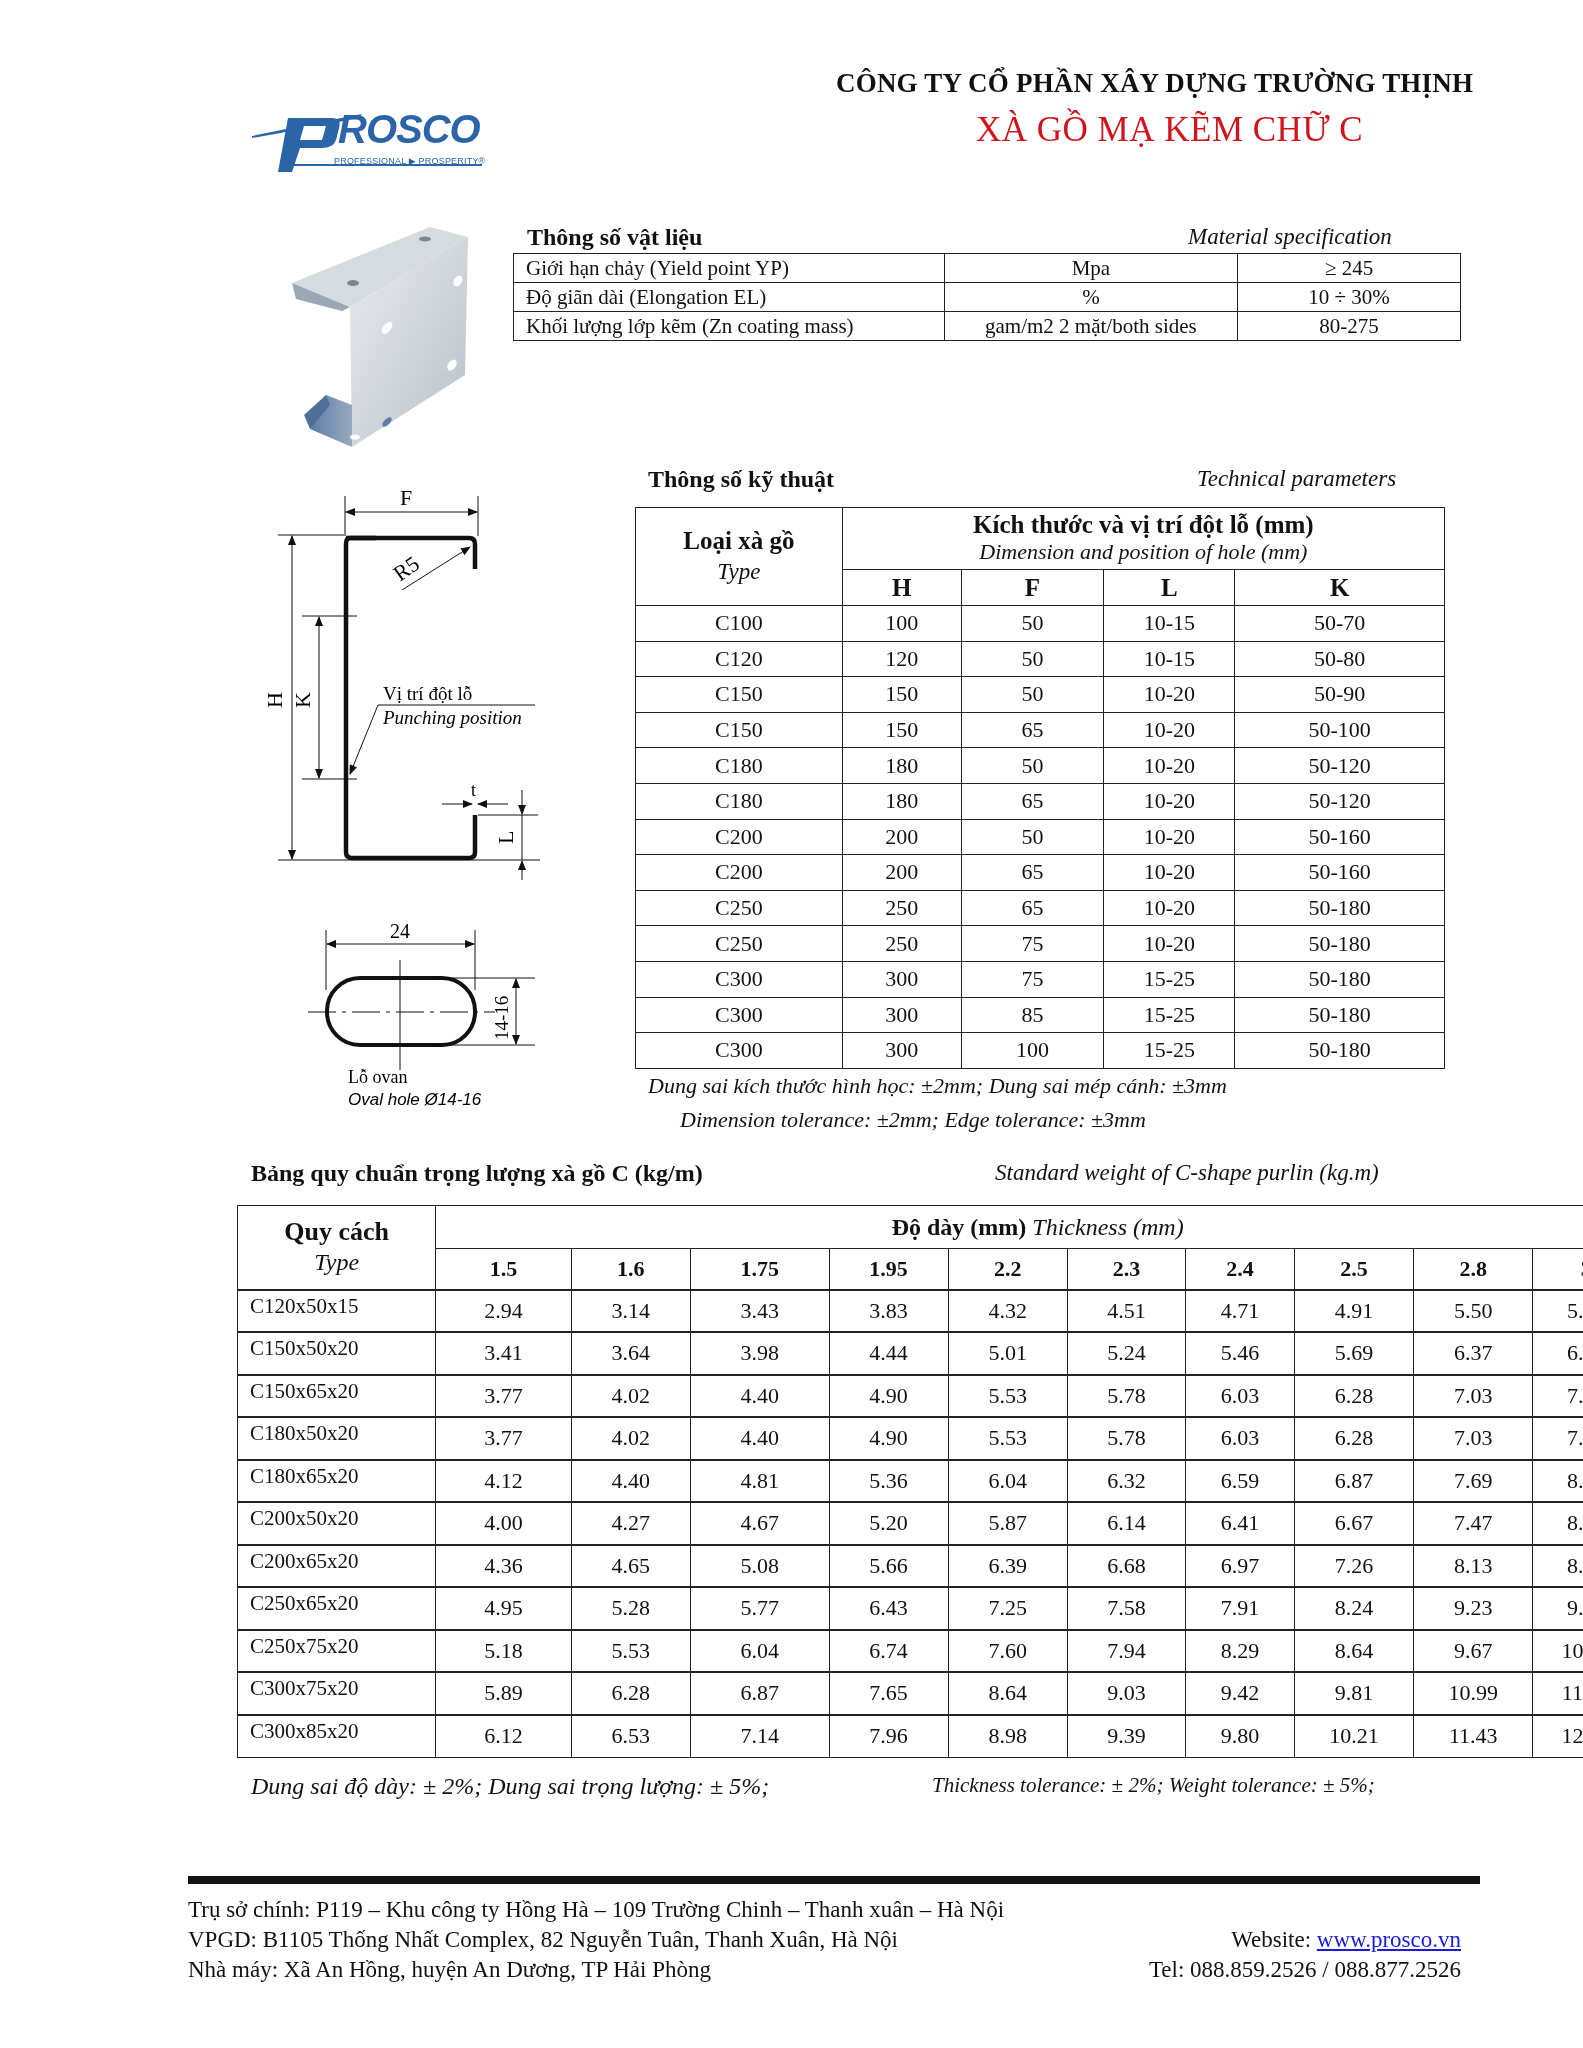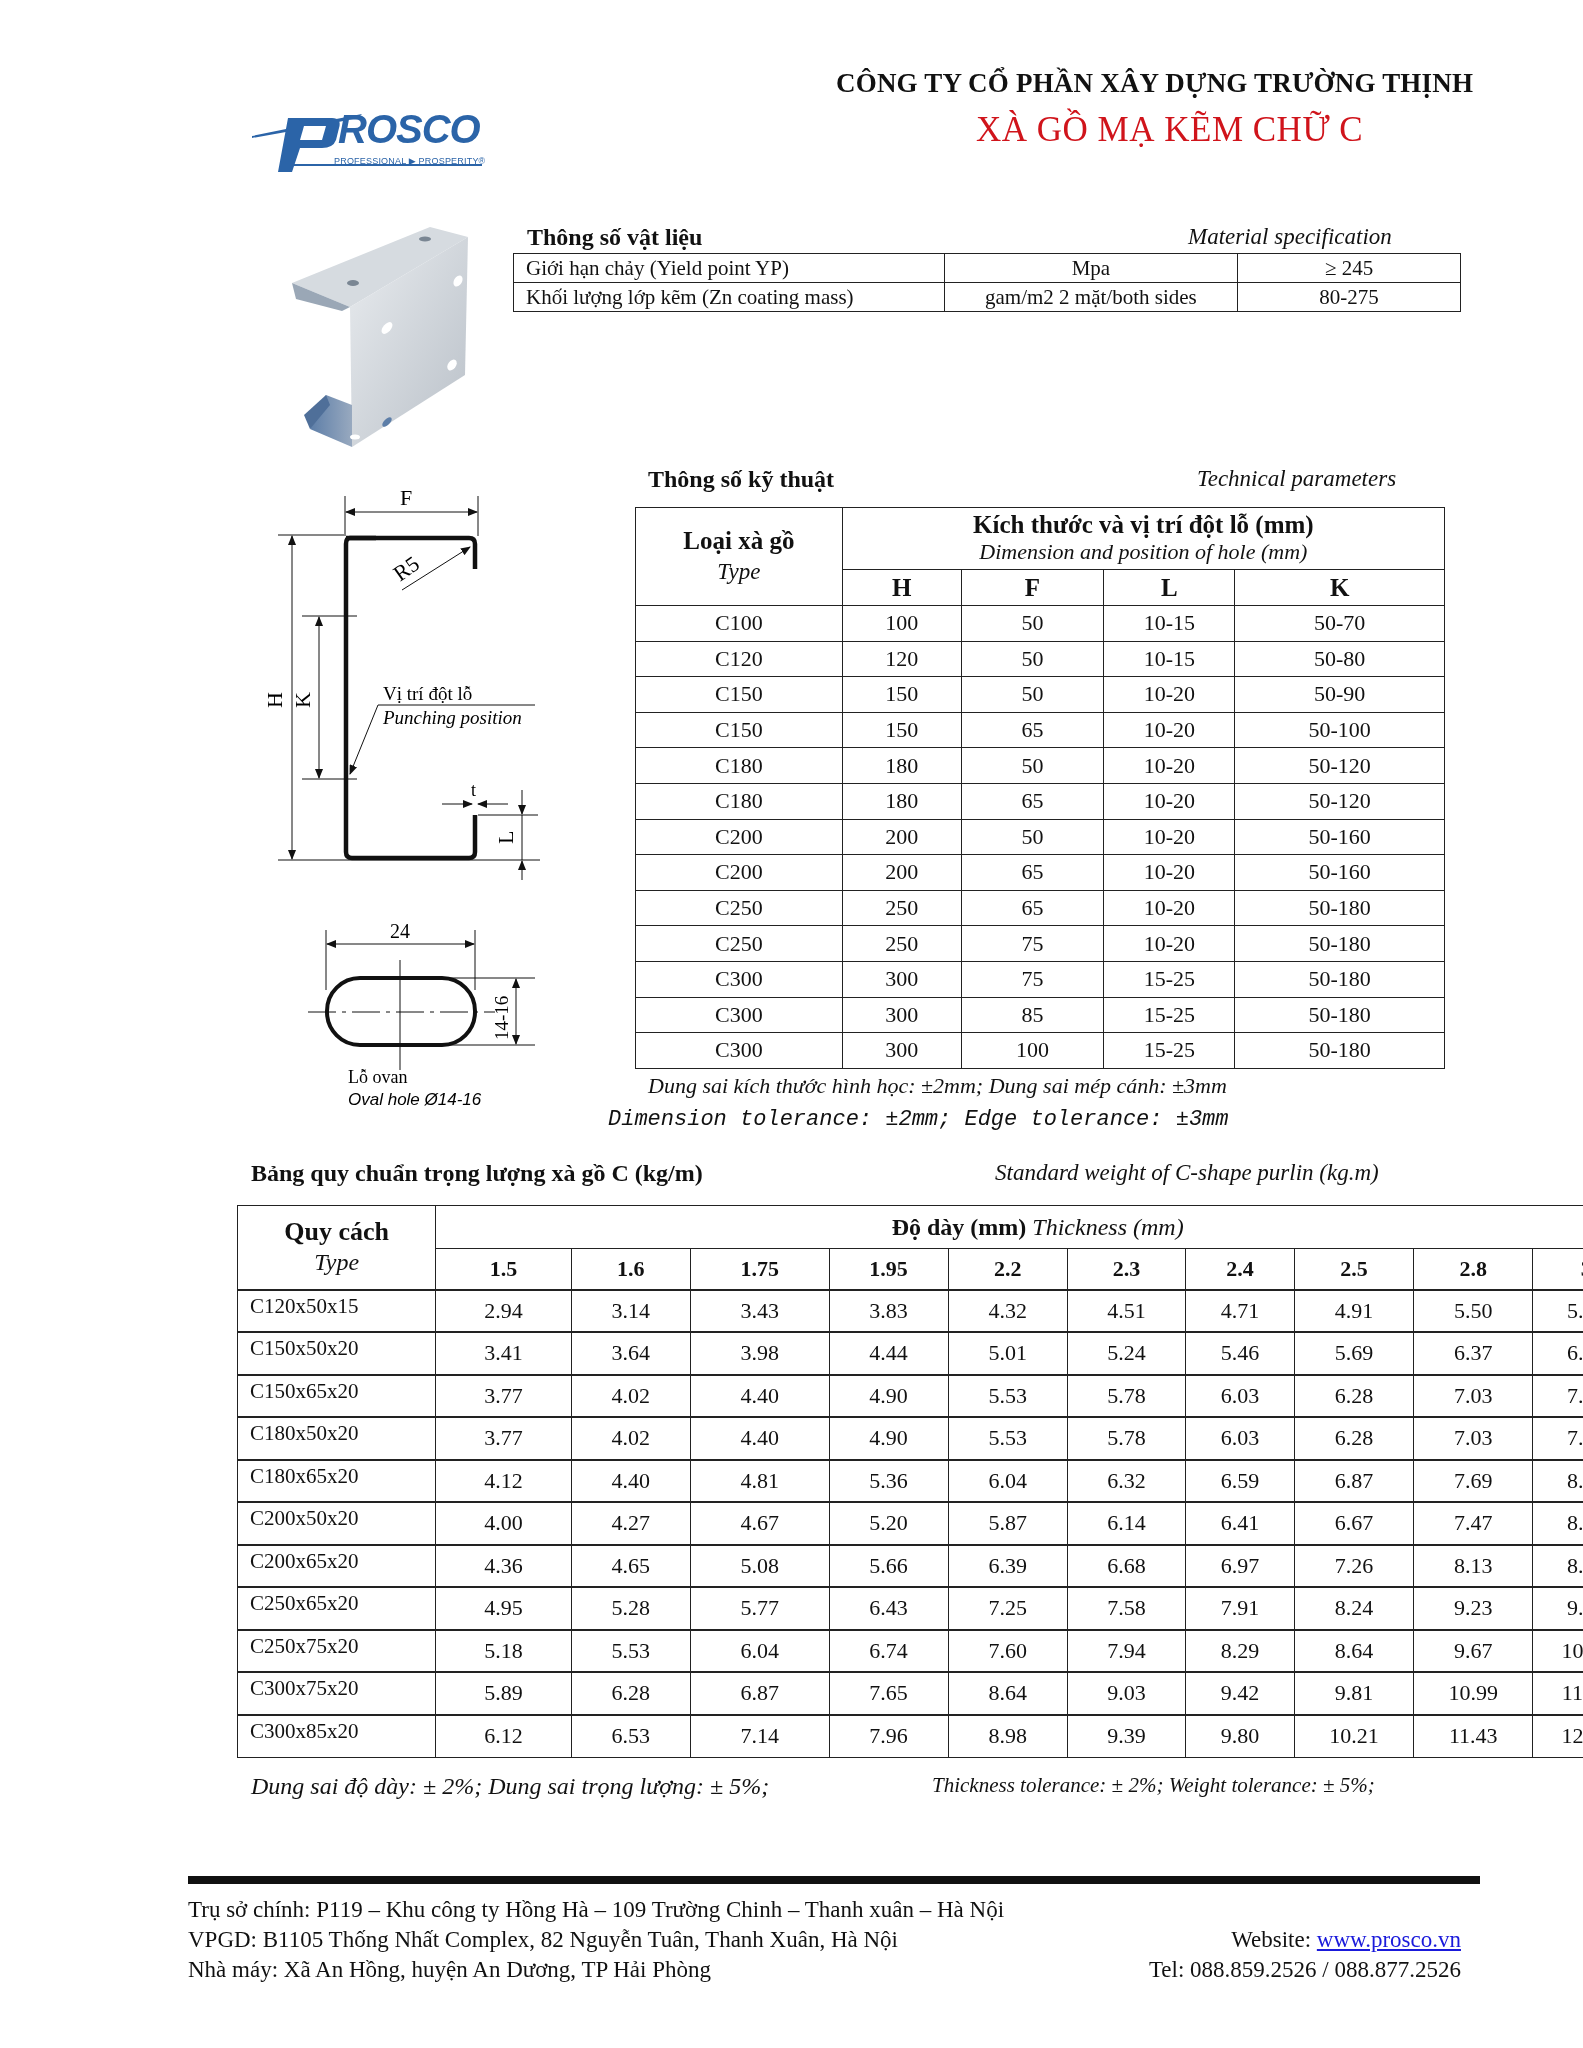--- a/index.html
+++ b/index.html
@@ -120,20 +120,25 @@
   <colgroup>
       <col style="width:431px">
       <col style="width:294px">
       <col style="width:223px">
     </colgroup>
   <tbody>
   <tr>
     <td class="c0">Giới hạn chảy (Yield point YP)</td>
     <td class="c">Mpa</td>
     <td class="c">≥ 245</td>
+  </tr>
+  <tr>
+    <td class="c0">Độ giãn dài (Elongation EL)</td>
+    <td class="c">%</td>
+    <td class="c">10 ÷ 30%</td>
   </tr>
   <tr>
     <td class="c0">Khối lượng lớp kẽm (Zn coating mass)</td>
     <td class="c">gam/m2 2 mặt/both sides</td>
     <td class="c">80-275</td>
   </tr>
 </tbody>
   </table>
 
 <div class="abs diagram">
@@ -314,21 +319,21 @@
         <td>C300</td>
         <td>300</td>
         <td>100</td>
         <td>15-25</td>
         <td>50-180</td>
       </tr>
     </tbody>
 </table>
 
 <div class="abs tol" style="left:648px;top:1073px;">Dung sai kích thước hình học: ±2mm; Dung sai mép cánh: ±3mm</div>
-<div class="abs tol" style="left:608px;top:1107px;font-family:Liberation Mono, monospace;">Dimension tolerance: ±2mm; Edge tolerance: ±3mm</div>
+<div class="abs tol" style="left:680px;top:1107px;">Dimension tolerance: ±2mm; Edge tolerance: ±3mm</div>
 
 <div class="abs sec-title" style="left:251px;top:1160px;">Bảng quy chuẩn trọng lượng xà gồ C (kg/m)</div>
 <div class="abs sec-sub" style="left:995px;top:1160px;">Standard weight of C-shape purlin (kg.m)</div>
 
 <table class="abs w-table">
   <colgroup>
     <col style="width:173px">
       <col style="width:118px">
       <col style="width:104px">
       <col style="width:121px">

